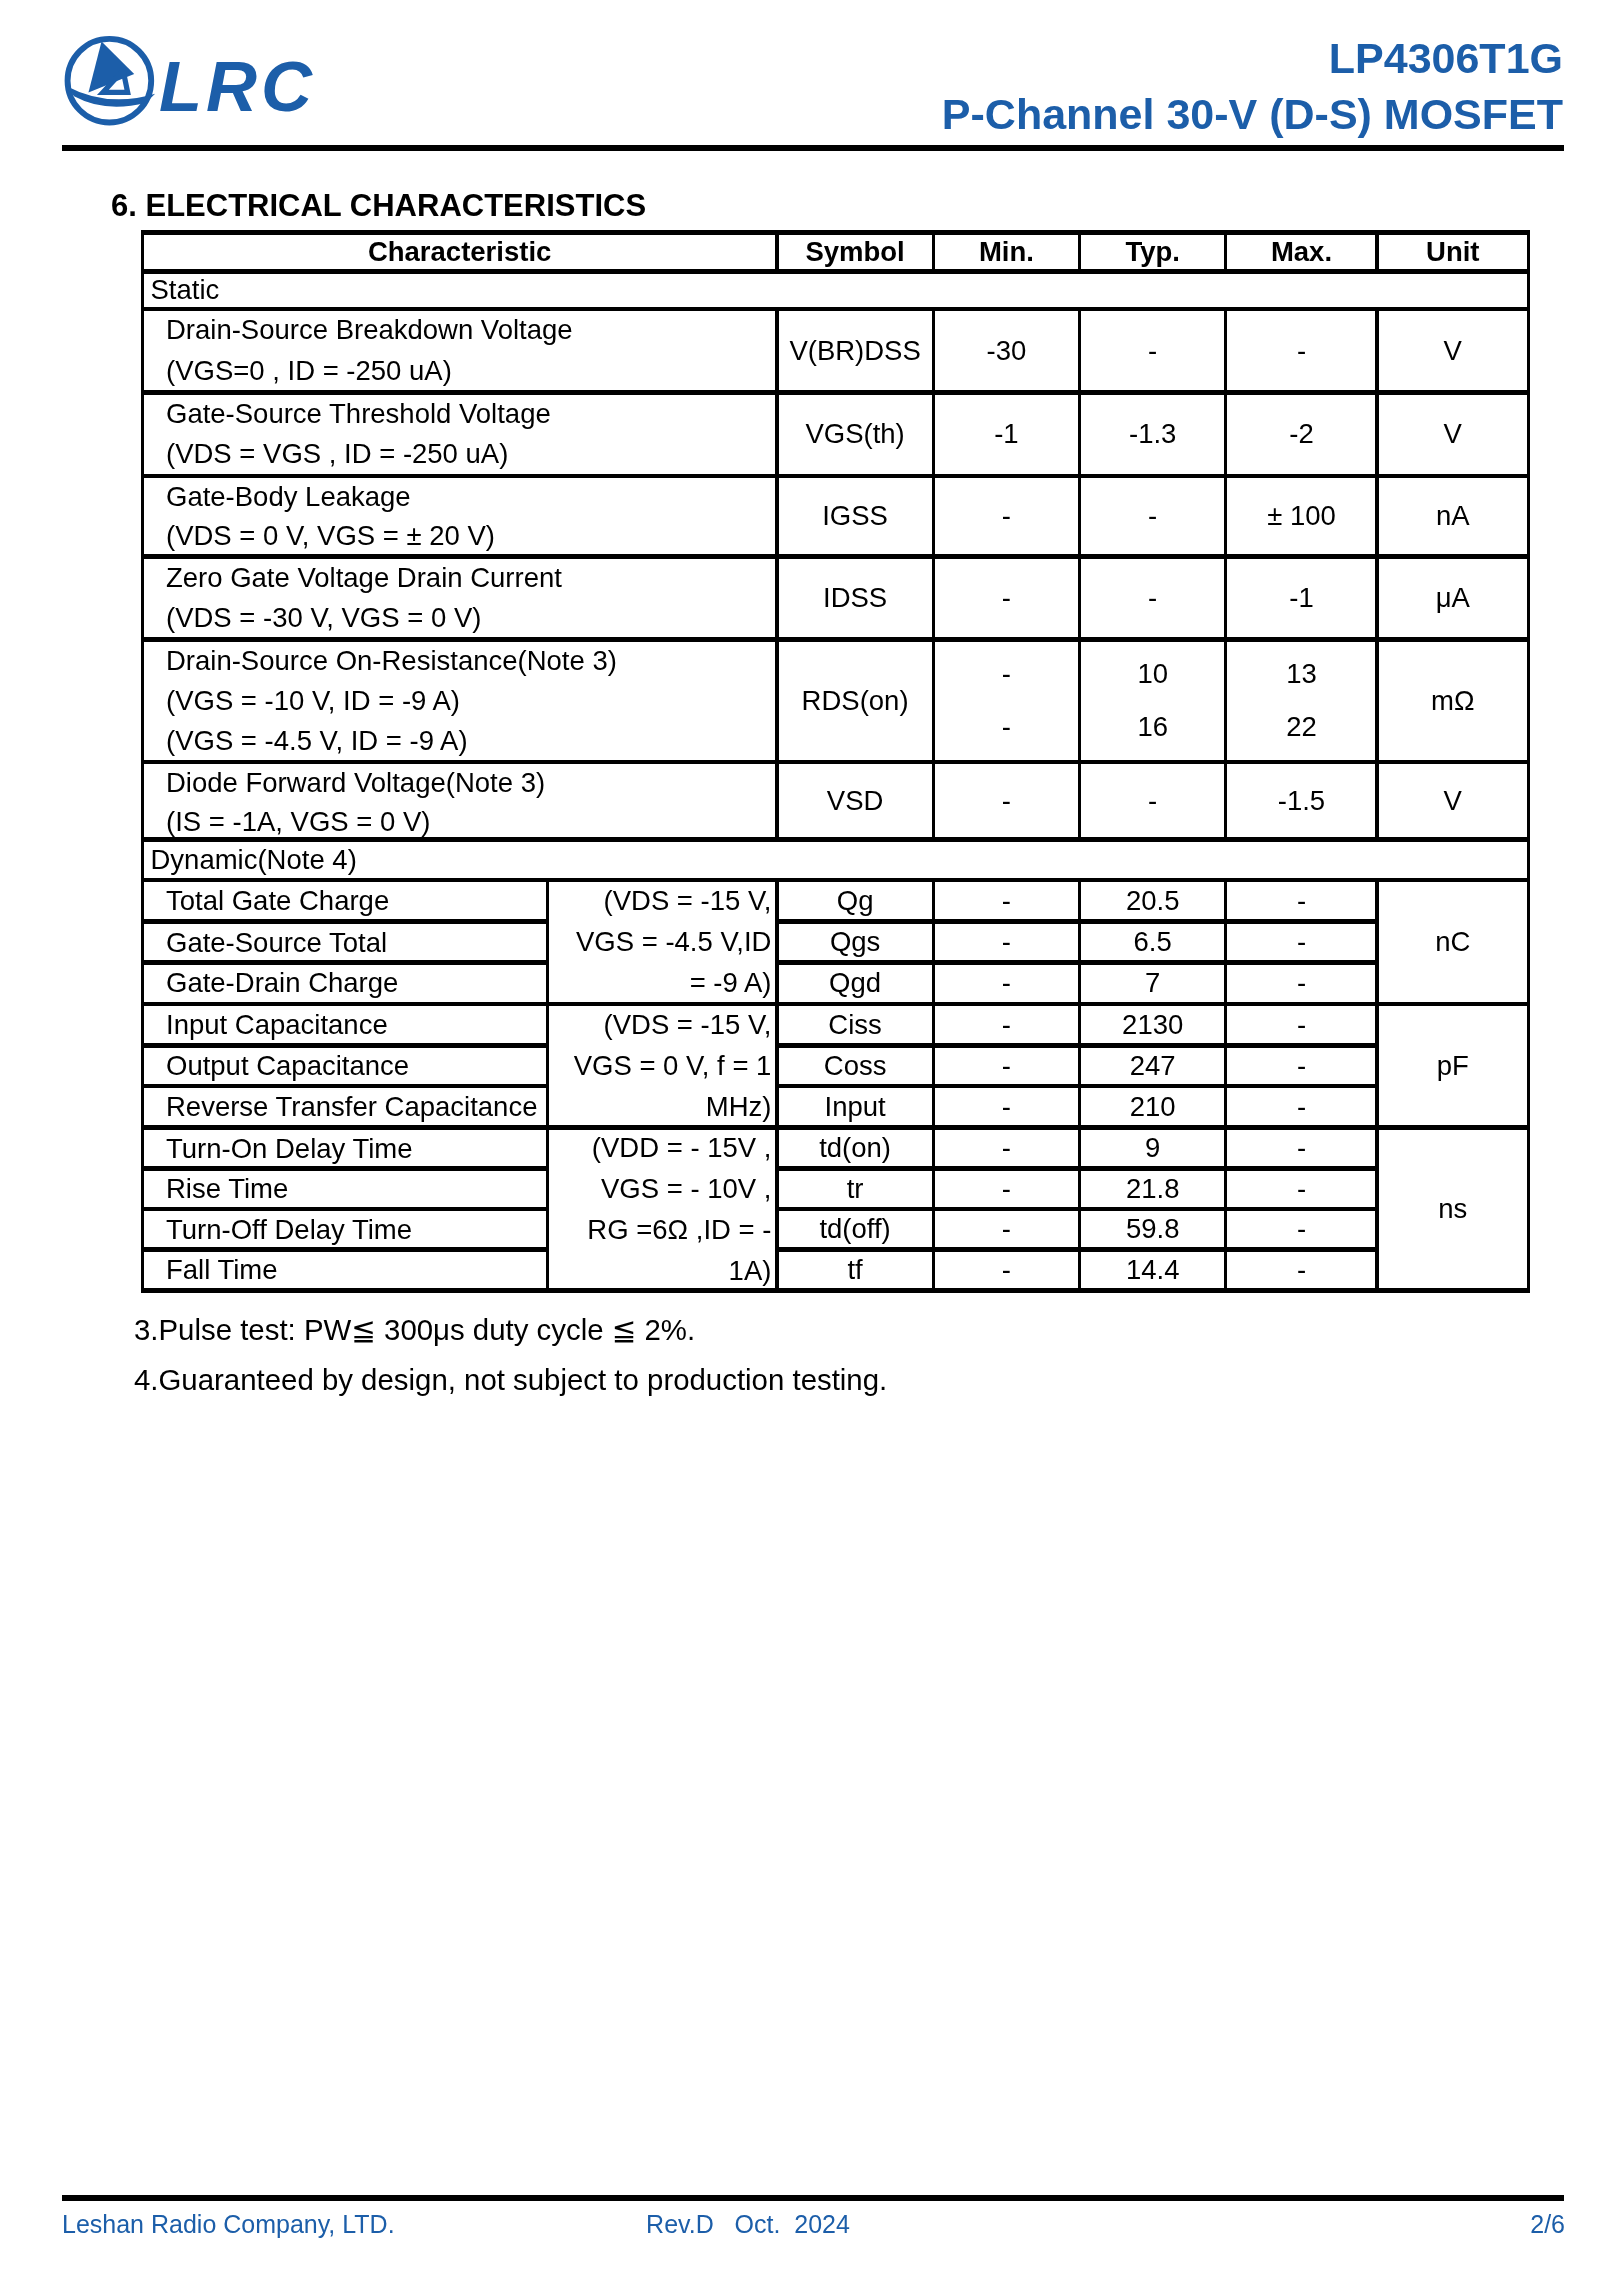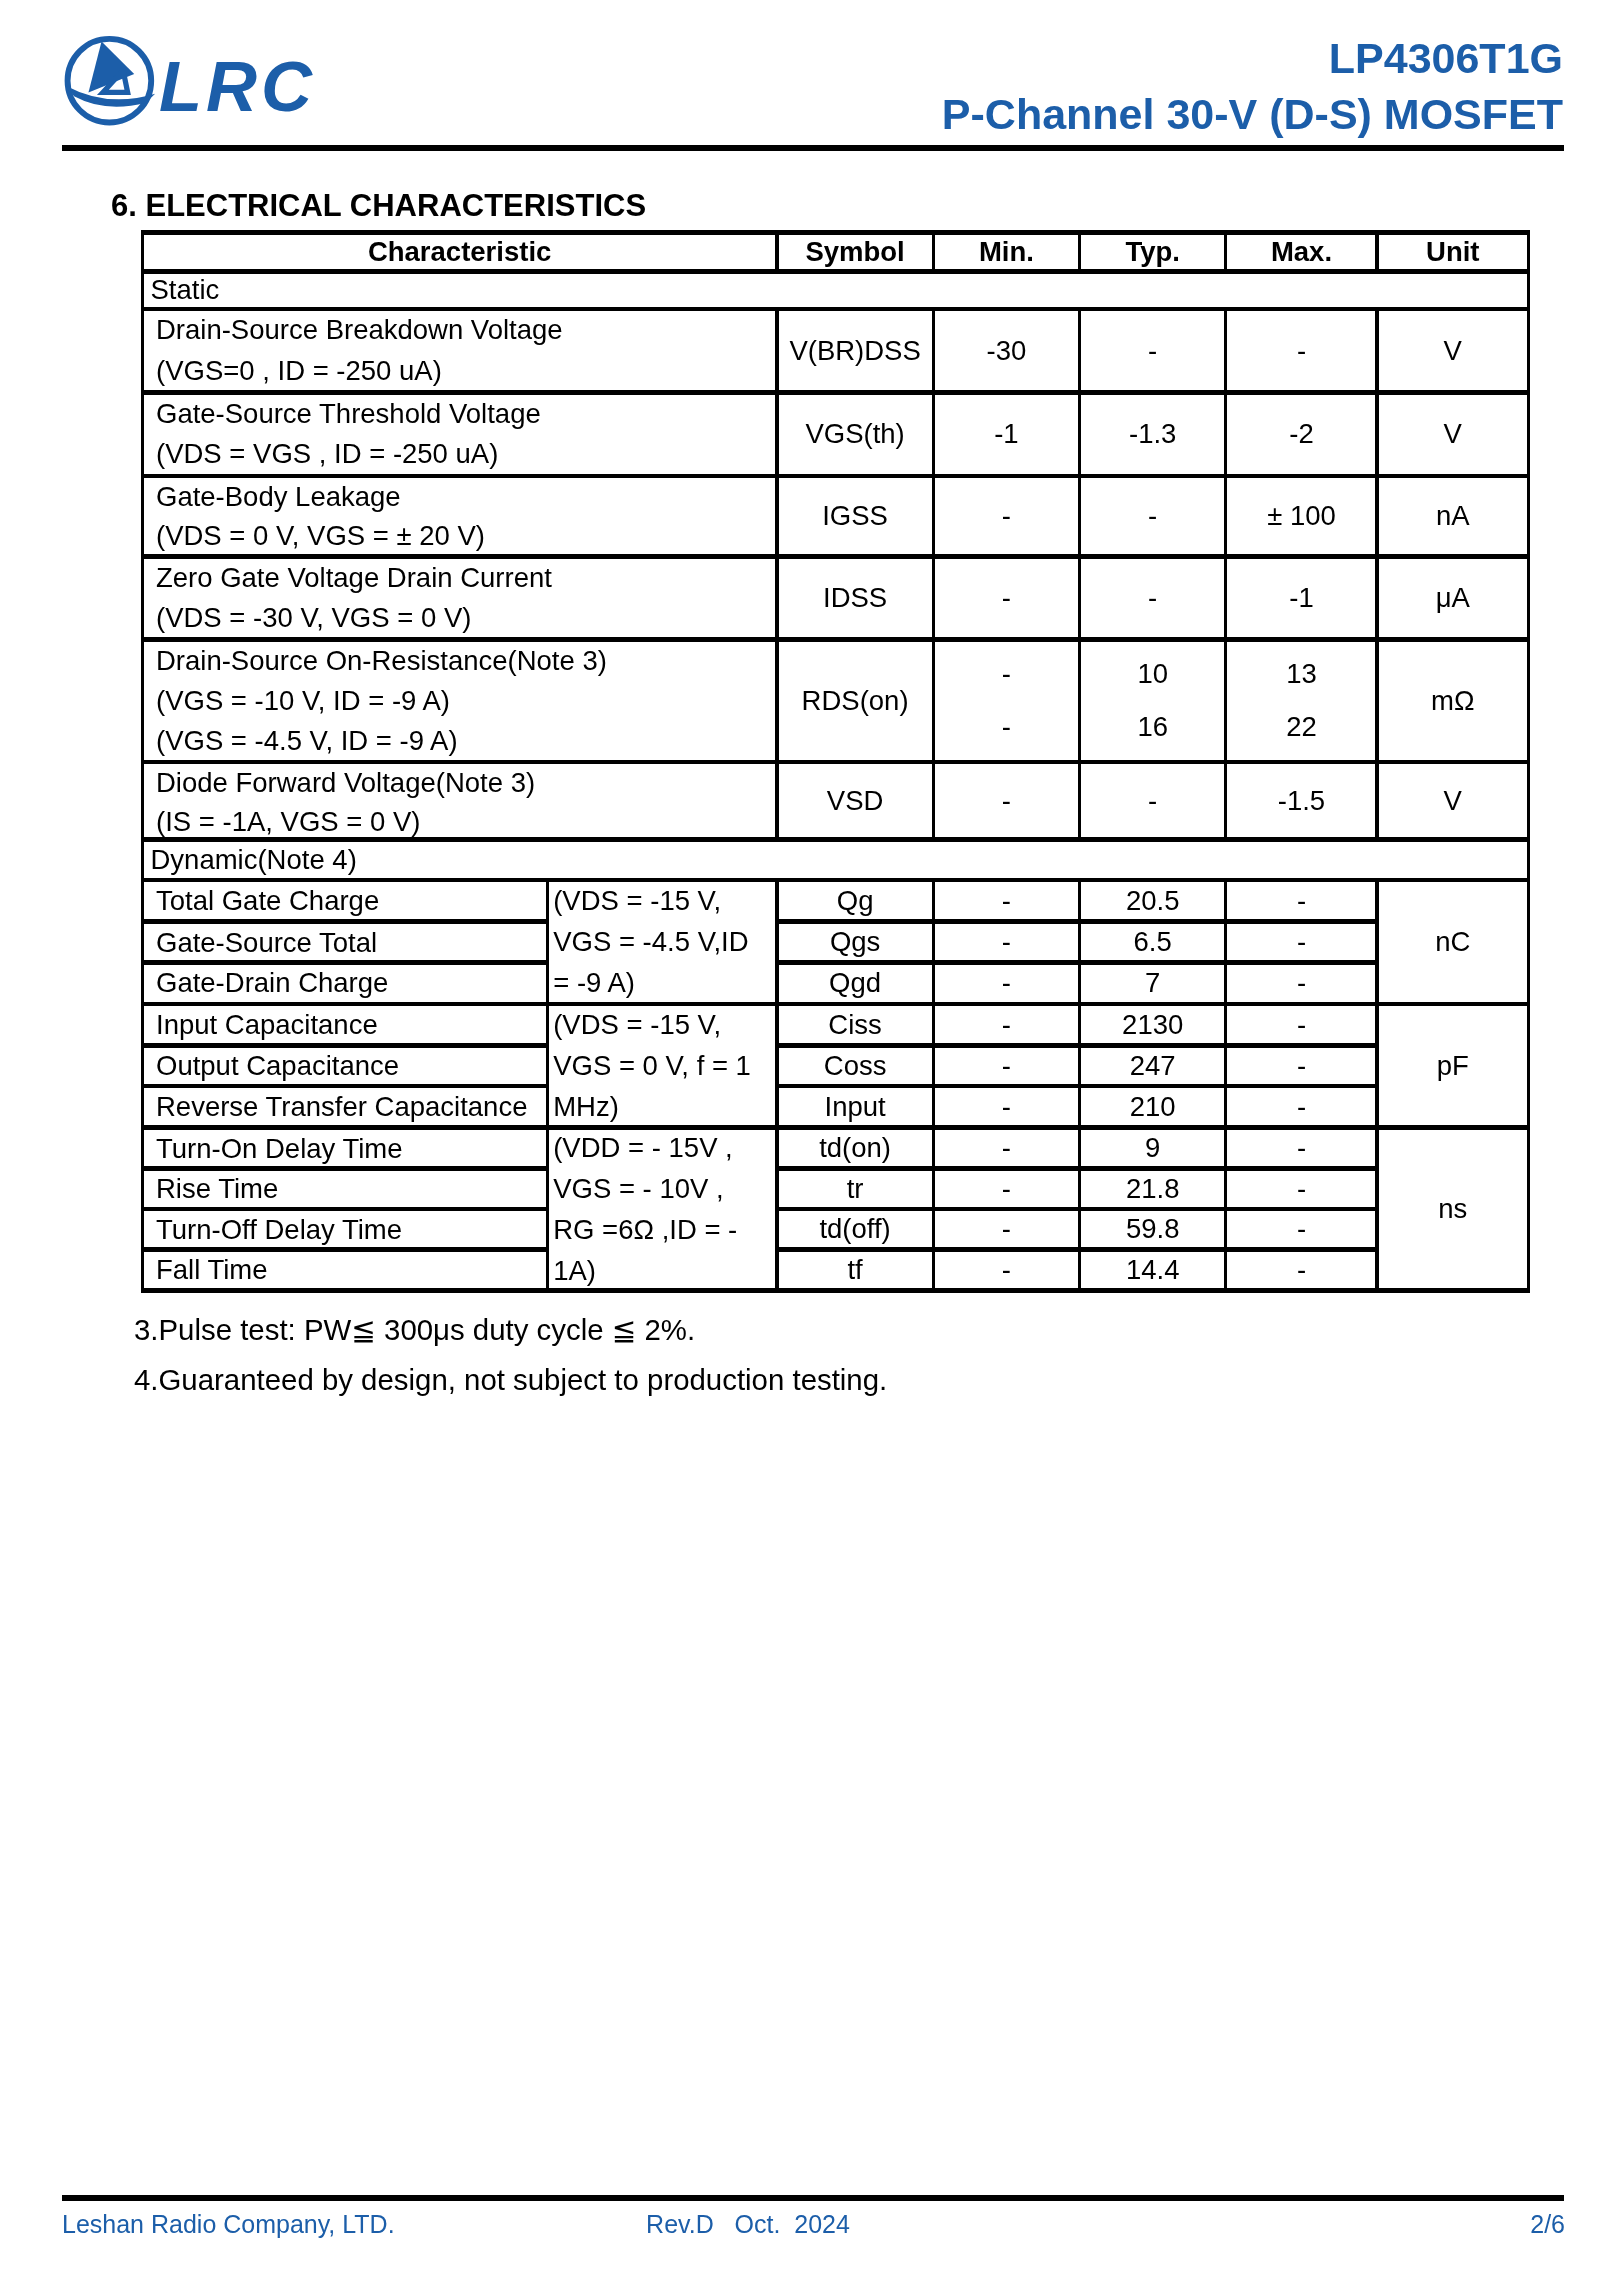--- a/index.html
+++ b/index.html
@@ -22,22 +22,22 @@
     grid-template-rows:34px 33px 79px 79px 76px 78px 118px 73px 36px 37px 36px 37px 37px 36px 37px 36px 36px 36px 36px;
     gap:4.6px 3.3px;background:#000;
     border-top:5.2px solid #000;border-bottom:5.2px solid #000;
     border-left:3.9px solid #000;border-right:3.9px solid #000;
     font-size:27.5px;
   }
   .cell{background:#fff;display:flex;align-items:center;justify-content:center;}
   .hc{font-weight:bold;}
   .left{justify-content:flex-start;padding-left:6.5px;}
   .name{flex-direction:column;justify-content:space-around;align-items:flex-start;
-        padding-left:12px;padding-top:2.6px;padding-bottom:2.6px;gap:7px;}
-  .cond{flex-direction:column;text-align:left;padding:0 3.9px;line-height:41px;}
+        padding-left:22px;padding-top:2.6px;padding-bottom:2.6px;gap:7px;}
+  .cond{flex-direction:column;text-align:right;padding:0 3.9px;line-height:41px;}
   .stack{flex-direction:column;justify-content:space-around;padding:6.5px 0;}
   
   .notes{position:absolute;left:134px;top:1305px;font-size:29.4px;line-height:50px;}
   
   .frule{position:absolute;left:62px;top:2195px;width:1502px;height:5.9px;background:#000;}
   .footer{position:absolute;left:0;top:2210px;width:1623px;height:33px;
     color:#1c5ea9;font-size:25px;}
   .fleft{position:absolute;left:62px;top:0;}
   .fcenter{position:absolute;left:0;width:1496px;text-align:center;top:0;white-space:pre;}
   .fright{position:absolute;right:58px;top:0;}

